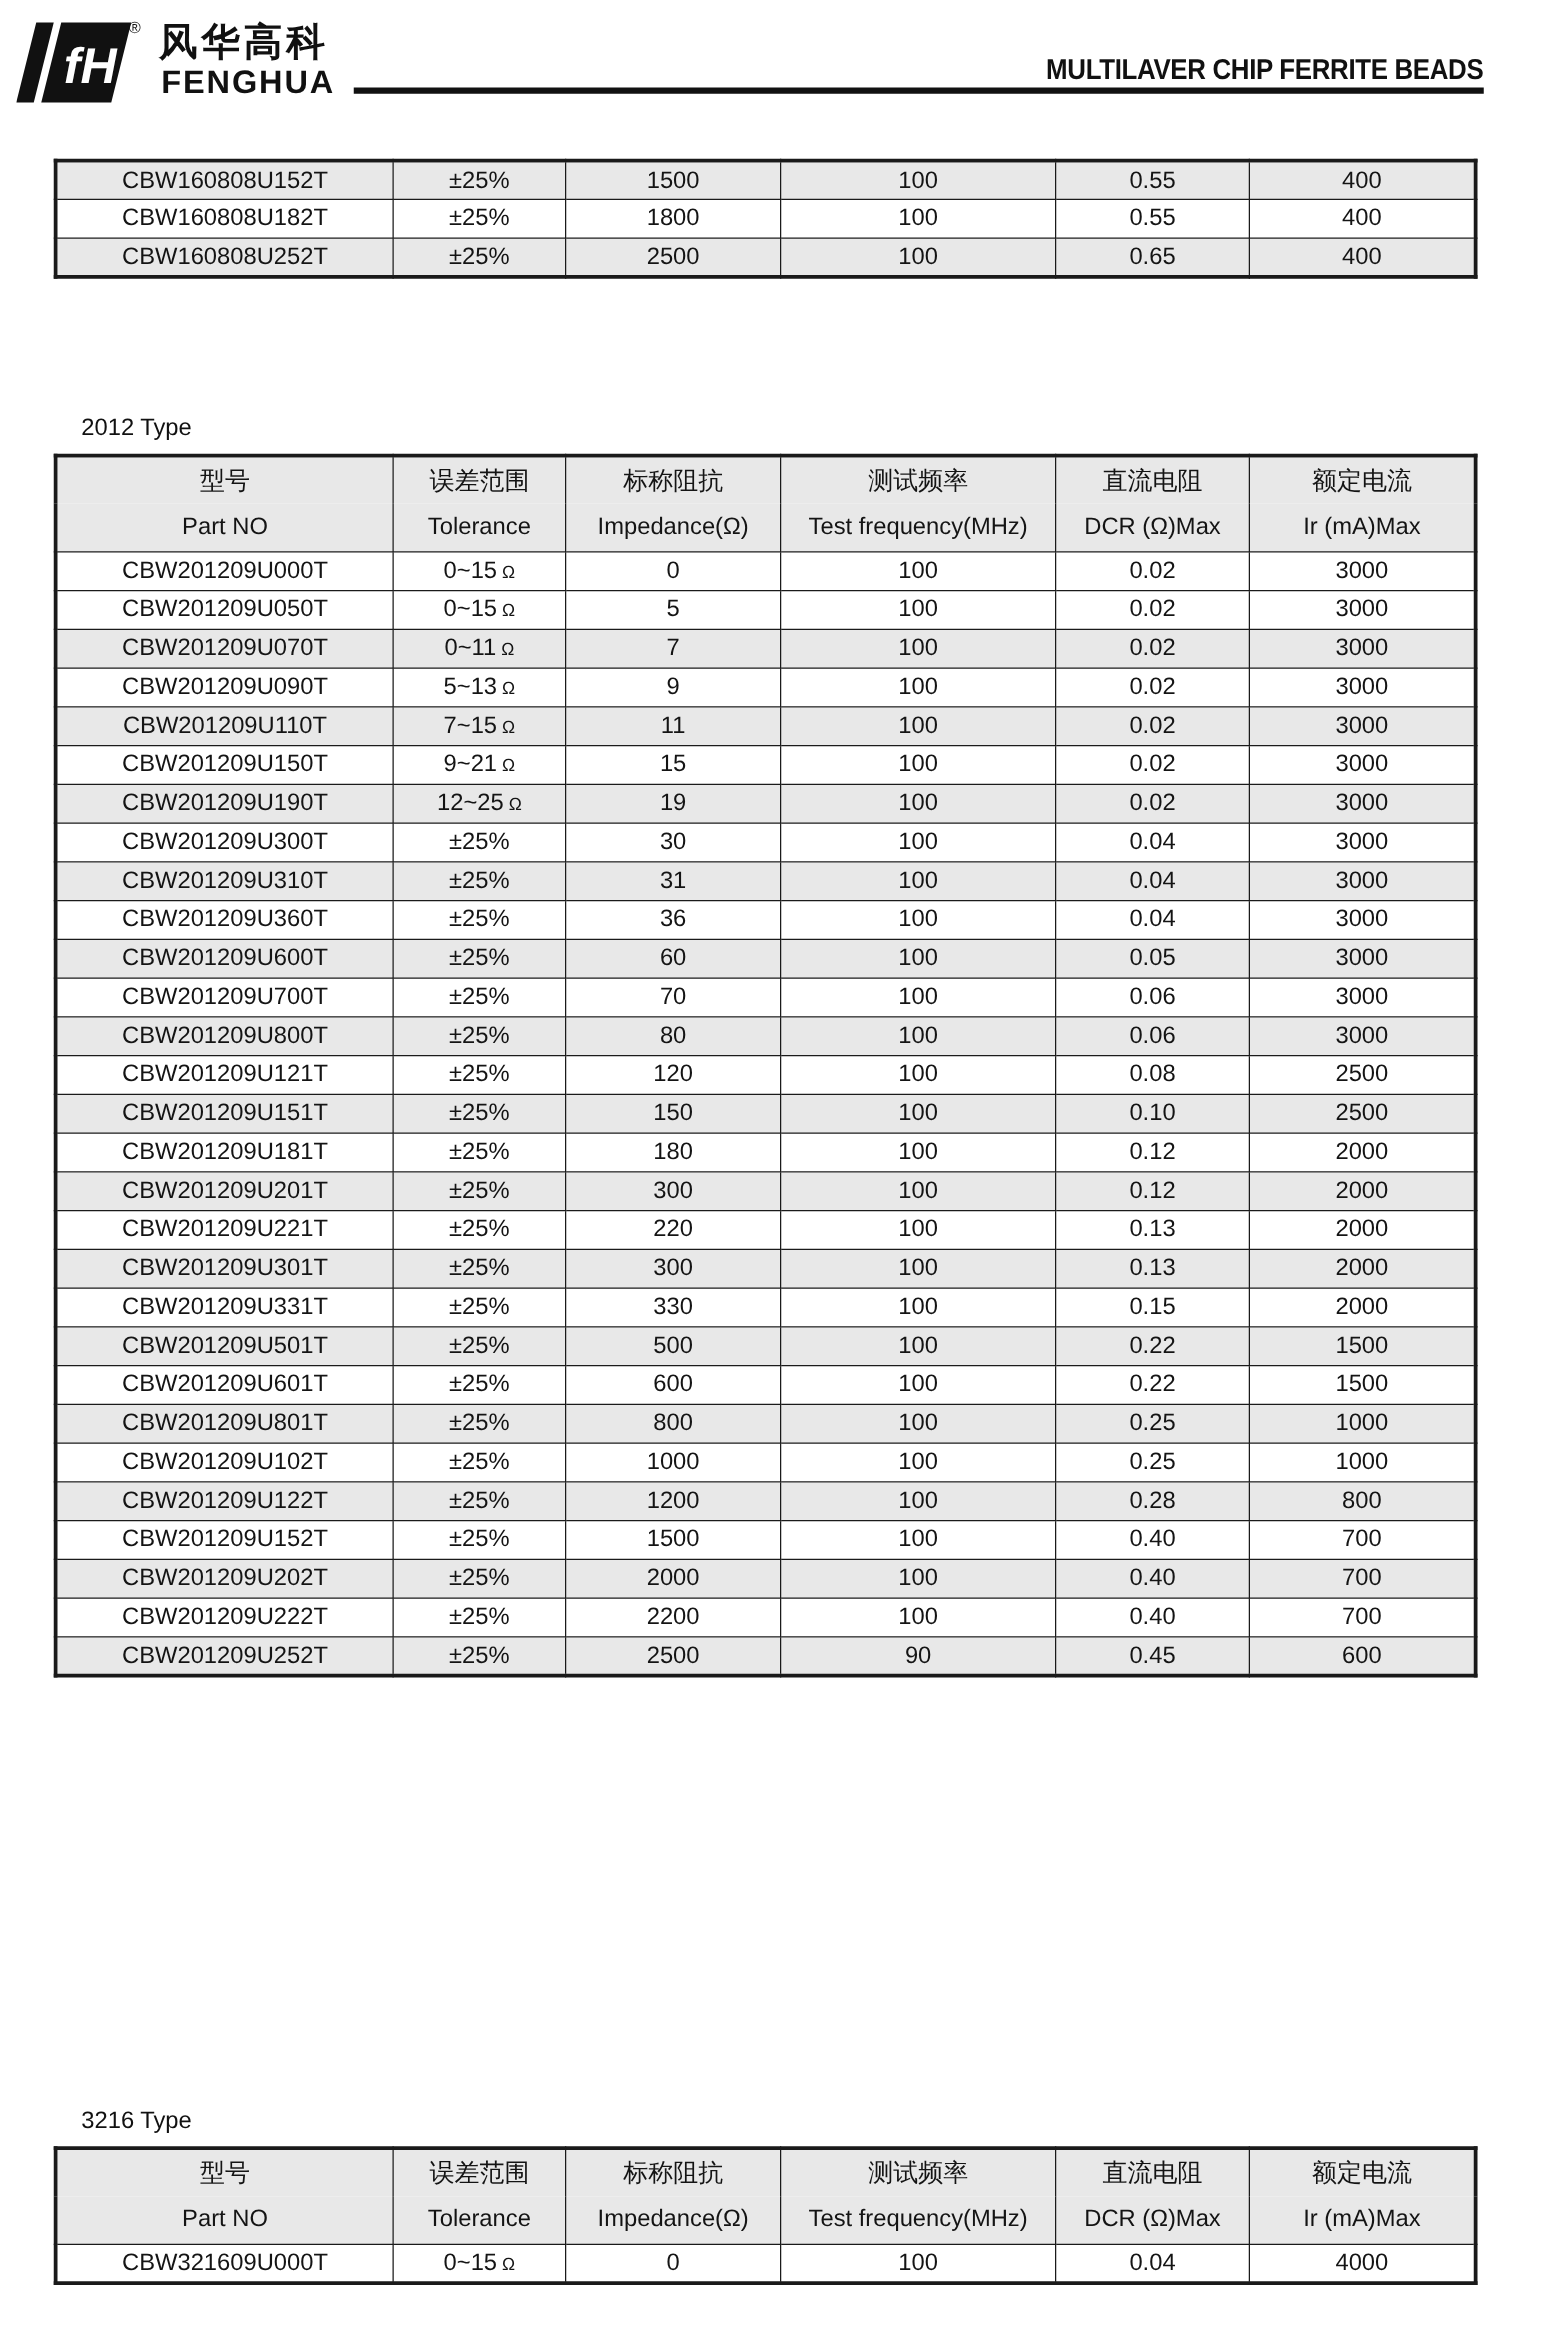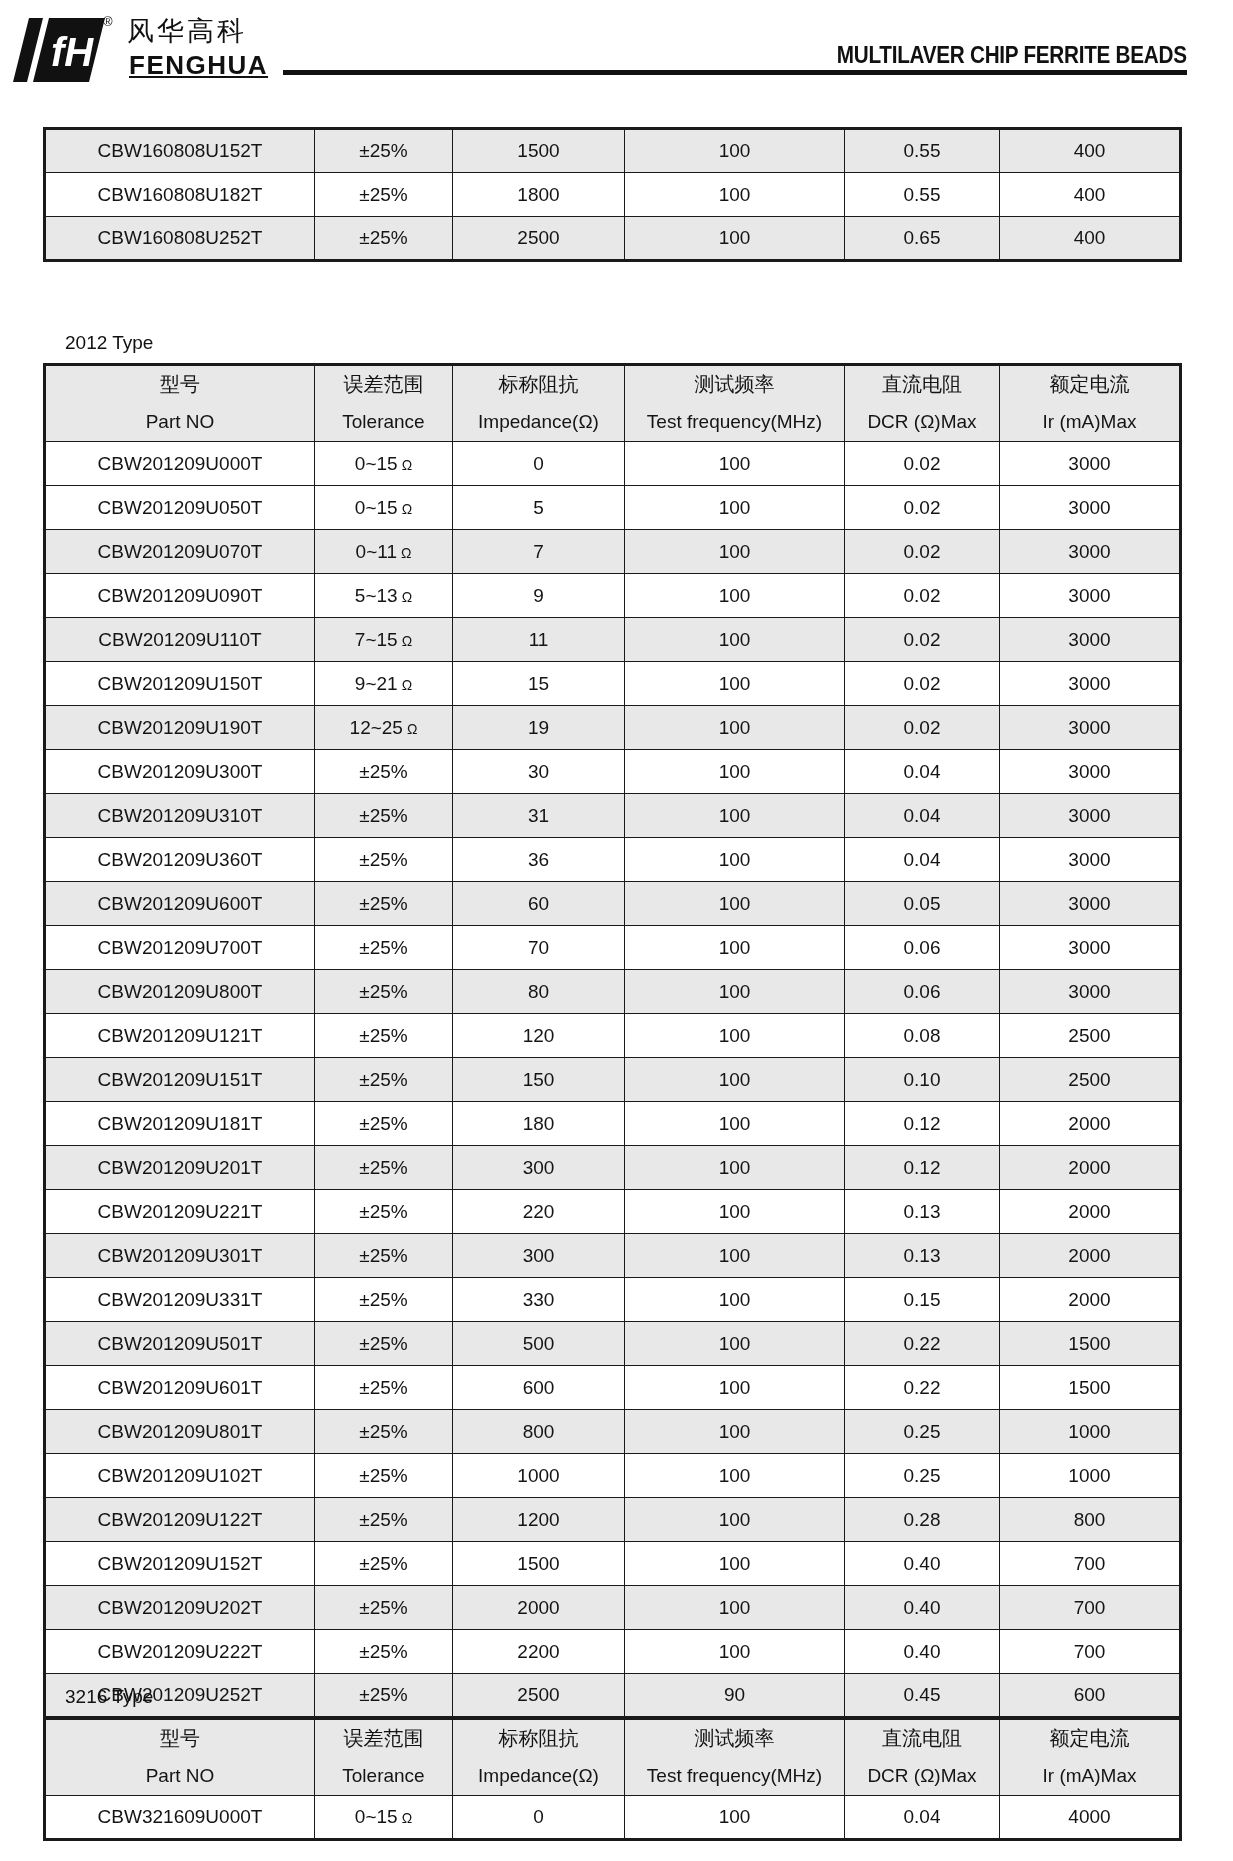--- a/index.html
+++ b/index.html
@@ -11,47 +11,47 @@
   body{
     width:1233px;height:1861px;background:#ffffff;position:relative;overflow:hidden;
     font-family:"Liberation Sans","DejaVu Sans",sans-serif;color:var(--text);
   }
   .page{position:absolute;inset:0;}
 
   
   .logo-mark{position:absolute;left:13px;top:16px;}
   .reg{position:absolute;left:103px;top:14px;font-size:13px;color:#111;}
   .brand-cn{
-    position:absolute;left:127px;top:17px;font-size:27px;font-weight:normal;
+    position:absolute;left:127px;top:17px;font-size:31px;font-weight:bold;
     letter-spacing:3px;color:#111;line-height:1.1;
   }
   .brand-en{
     position:absolute;left:129px;top:51px;font-size:26px;font-weight:bold;
-    letter-spacing:1.5px;color:#111;line-height:1.1;text-decoration:underline;
+    letter-spacing:1.5px;color:#111;line-height:1.1;
   }
   .page-title{
     position:absolute;right:46px;top:42px;font-size:23px;font-weight:bold;
     letter-spacing:-0.3px;white-space:nowrap;color:#111;
     transform:scaleX(0.9);transform-origin:100% 50%;
   }
   .header-rule{position:absolute;left:283px;top:70px;width:904px;height:4.5px;background:#111;}
 
   
   .sec-label{position:absolute;left:65px;font-size:19px;color:#111;white-space:nowrap;}
 
   
   .tbl{position:absolute;left:43px;}
   table.grid{border-collapse:collapse;table-layout:fixed;border:3px solid var(--border);}
   .grid th,.grid td{
     border:1.5px solid var(--border);text-align:center;vertical-align:middle;
     font-size:19px;font-weight:normal;color:var(--text);padding:0;white-space:nowrap;
     overflow:hidden;
   }
   thead tr{height:38.5px;padding-left:36px;}
-  tbody tr{height:44px;}
+  tbody tr{height:31px;}
   thead th{background:var(--shade);}
   tr.hdr-cn th{border-bottom:none;font-size:20px;}
   tr.hdr-en th{border-top:none;}
   .shade-odd tbody tr:nth-child(odd){background:var(--shade);}
   .shade-odd-from-3 tbody tr:nth-child(2n+3){background:var(--shade);}
   .ohm{font-size:14px;margin-left:4px;}
 </style>
 </head>
 <body>
 

